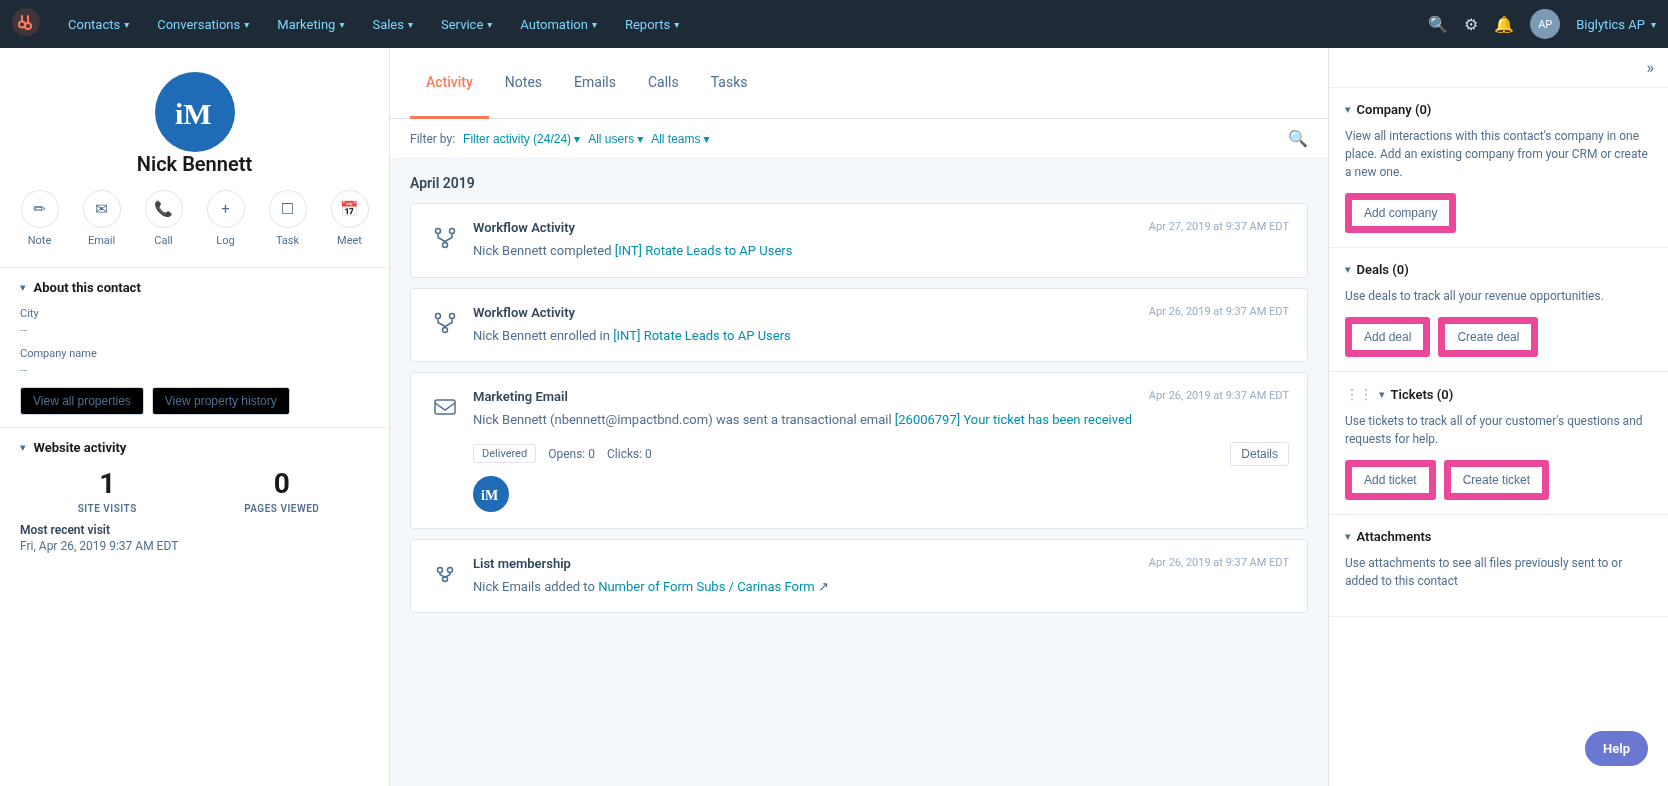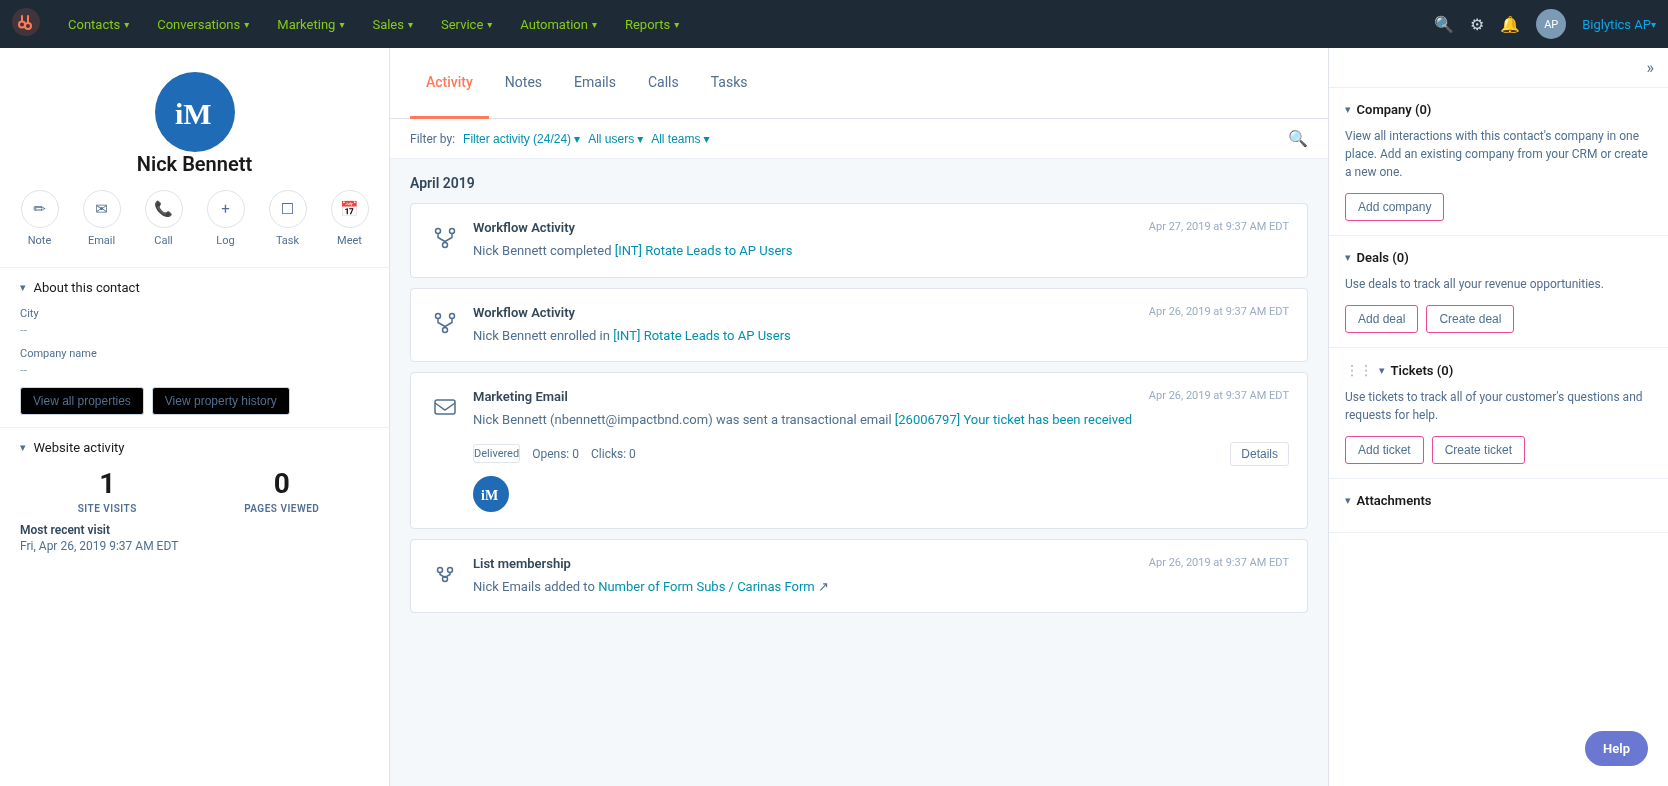--- a/index.html
+++ b/index.html
@@ -12,34 +12,34 @@
       display: flex;
       align-items: center;
       padding: 0 12px;
       gap: 4px;
       position: fixed;
       top: 0; left: 0; right: 0;
       z-index: 100;
     }
     .nav-logo { color: #ff7a59; font-size: 22px; margin-right: 12px; cursor: pointer; }
     .nav-item {
-      color: #84cc16;
+      color: #7dd3fc;
       font-size: 13px;
       padding: 0 12px;
       height: 48px;
       display: flex;
       align-items: center;
       cursor: pointer;
       gap: 4px;
       white-space: nowrap;
     }
     .nav-right { margin-left: auto; display: flex; align-items: center; gap: 16px; }
     .nav-icon { color: #cbd6e2; font-size: 16px; cursor: pointer; }
     .nav-avatar { width: 30px; height: 30px; border-radius: 50%; background: #7b9bb5; display: flex; align-items: center; justify-content: center; color: #fff; font-size: 11px; }
-    .nav-user { color: #0ea5e9; font-size: 13px; cursor: pointer; display: flex; align-items: center; }
+    .nav-user { color: #7dd3fc; font-size: 13px; cursor: pointer; display: flex; align-items: center; gap: 6px; }
     .chevron { font-size: 10px; }
 
     
     .page-wrapper {
       display: flex;
       margin-top: 48px;
       height: calc(100vh - 48px);
       overflow: hidden;
     }
 
@@ -106,21 +106,21 @@
     .section-header {
       display: flex;
       align-items: center;
       gap: 8px;
       margin-bottom: 12px;
       cursor: pointer;
     }
 
     .section-title {
       font-size: 13px;
-      font-weight: 400;
+      font-weight: 700;
       color: #1a1a1a;
     }
 
     .section-chevron { color: #516f90; font-size: 11px; }
 
     .property-label { font-size: 11px; color: #516f90; margin-bottom: 2px; }
     .property-value { font-size: 13px; color: #33475b; margin-bottom: 10px; }
     .property-dash { color: #99acc2; }
 
     .btn-outline {
@@ -299,21 +299,21 @@
 
     .email-status-row {
       display: flex;
       align-items: center;
       gap: 12px;
       margin-bottom: 10px;
     }
 
     .badge-delivered {
       border: 1px solid #dfe3eb;
-      padding: 2px 0;
+      padding: 2px 8px;
       border-radius: 3px;
       font-size: 11px;
       color: #516f90;
       background: #fff;
     }
 
     .email-meta { font-size: 12px; color: #516f90; }
 
     .btn-details {
       margin-left: auto;
@@ -366,21 +366,21 @@
     .right-section-desc {
       font-size: 12px;
       color: #516f90;
       line-height: 1.5;
       margin-bottom: 12px;
     }
 
     .right-btn-row { display: flex; gap: 8px; }
 
     .btn-right {
-      border: 1px solid #ec4899;
+      border: 7px solid #ec4899;
       background: #fff;
       color: #516f90;
       font-size: 12px;
       padding: 6px 12px;
       border-radius: 3px;
       cursor: pointer;
     }
 
     
     .help-btn {
@@ -728,19 +728,20 @@
         <button class="btn-right">Add ticket</button>
         <button class="btn-right">Create ticket</button>
       </div>
     </div>
 
     <div class="right-section">
       <div class="right-section-header">
         <span class="section-chevron">▾</span>
         <span class="right-section-title">Attachments</span>
       </div>
+      <p class="right-section-desc">Use attachments to see all files previously sent to or added to this contact</p>
     </div>
 
   </aside>
 
 </div>
 
 <div class="help-btn">Help</div>
 
 </body></html>

